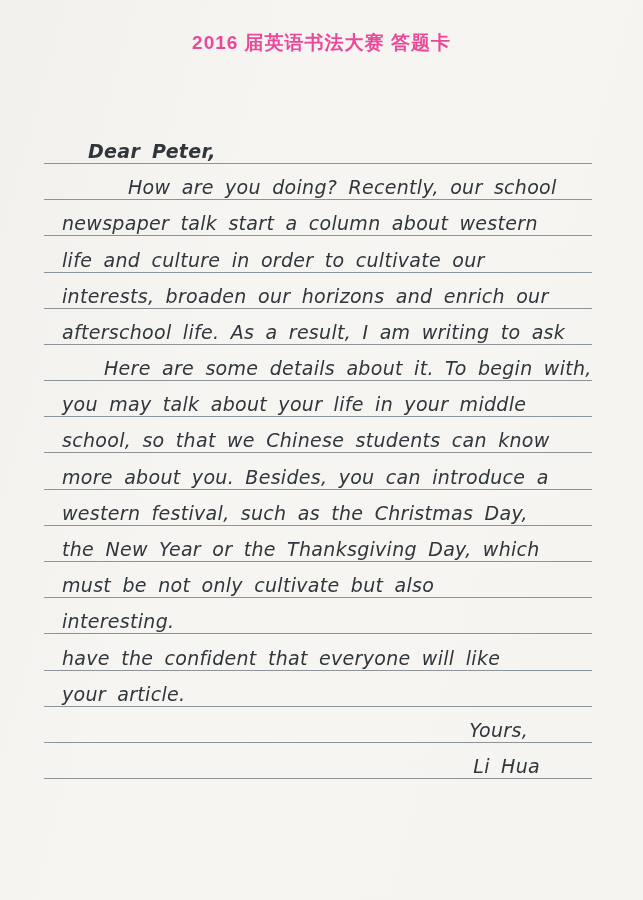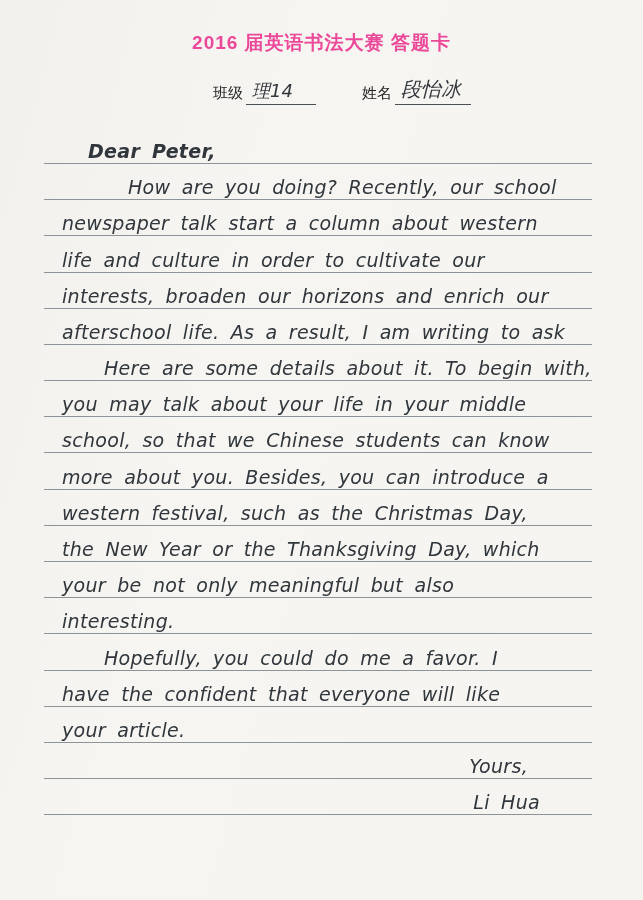--- a/index.html
+++ b/index.html
@@ -57,43 +57,35 @@
   .i-r1 { justify-content: flex-end; padding-right: 64px; }
   .i-r2 { justify-content: flex-end; padding-right: 52px; }
 </style>
 </head>
 <body>
 
 <div class="sheet">
 
   <div class="title">2016 届英语书法大赛 答题卡</div>
 
-  <div class="fields">
-    <span class="field-label">班级</span>
-    <span class="field-value v-class">理14</span>
-    <span class="gap"></span>
-    <span class="field-label">姓名</span>
-    <span class="field-value v-name">段怡冰</span>
-  </div>
 
   <div class="letter">
     <div class="line i-g">Dear Peter,</div>
     <div class="line i-p1">How are you doing? Recently, our school</div>
     <div class="line i-b">newspaper talk start a column about western</div>
     <div class="line i-b">life and culture in order to cultivate our</div>
     <div class="line i-b">interests, broaden our horizons and enrich our</div>
     <div class="line i-b">afterschool life. As a result, I am writing to ask</div>
     <div class="line i-p2">Here are some details about it. To begin with,</div>
     <div class="line i-b">you may talk about your life in your middle</div>
     <div class="line i-b">school, so that we Chinese students can know</div>
     <div class="line i-b">more about you. Besides, you can introduce a</div>
     <div class="line i-b">western festival, such as the Christmas Day,</div>
     <div class="line i-b">the New Year or the Thanksgiving Day, which</div>
-    <div class="line i-b">your be not only meaningful but also</div>
+    <div class="line i-b">must be not only cultivate but also</div>
     <div class="line i-b">interesting.</div>
-    <div class="line i-p2">Hopefully, you could do me a favor. I</div>
     <div class="line i-b">have the confident that everyone will like</div>
     <div class="line i-b">your article.</div>
     <div class="line i-r1">Yours,</div>
     <div class="line i-r2">Li Hua</div>
   </div>
 
 </div>
 
 </body></html>

